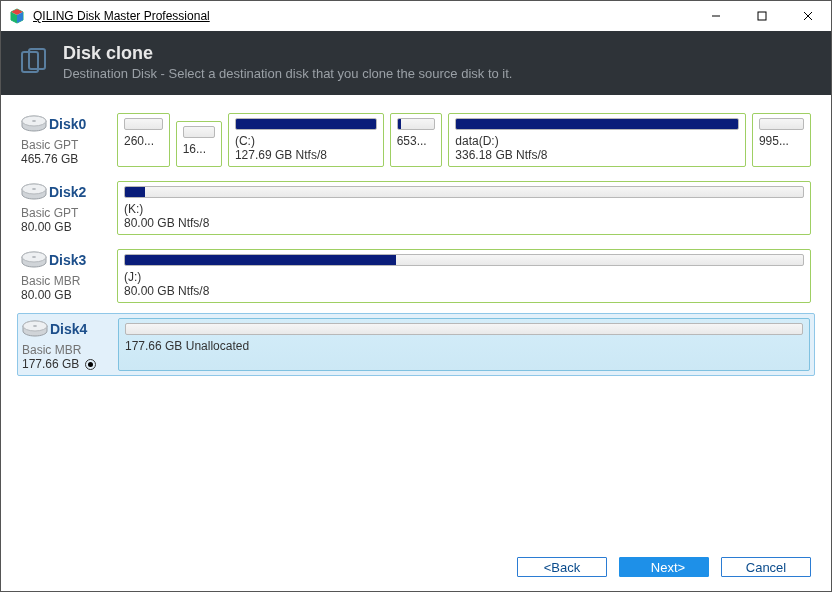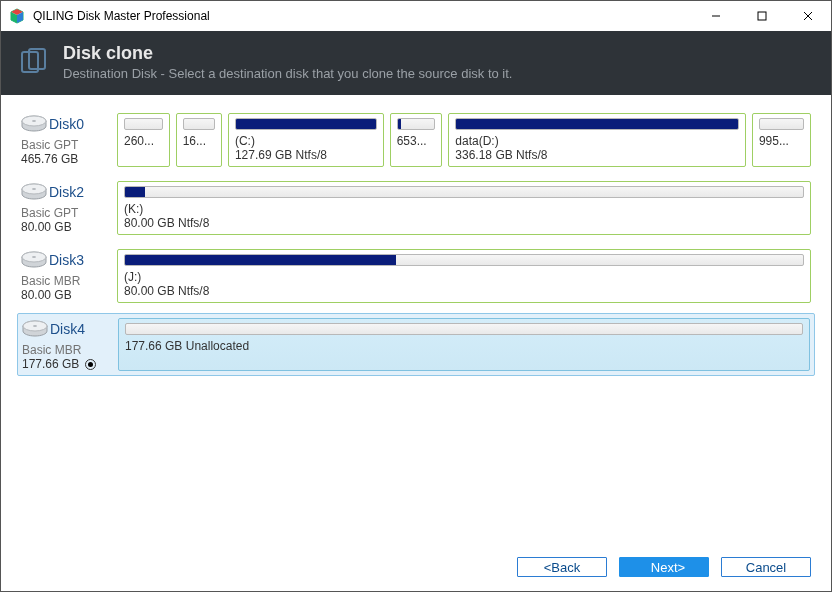--- a/index.html
+++ b/index.html
@@ -2,40 +2,40 @@
 <html><head>
 <meta charset="utf-8">
 <style>
   * { box-sizing: border-box; margin: 0; padding: 0; font-family: "Segoe UI", Arial, sans-serif; }
   html, body { width: 832px; height: 592px; background: #fff; }
   .window { width: 832px; height: 592px; border: 1px solid #555; display: flex; flex-direction: column; }
 
   
   .titlebar { height: 30px; display: flex; align-items: center; padding: 0 0 0 8px; background: #fff; }
   .titlebar .logo { width: 16px; height: 16px; margin-right: 8px; }
-  .titlebar .title { font-size: 12px; color: #000; flex: 1; }
+  .titlebar .title { font-size: 12px; color: #000; flex: 1; text-decoration: underline; }
   .titlebar .controls { display: flex; }
   .titlebar .ctrl { width: 46px; height: 30px; display: flex; align-items: center; justify-content: center; }
   .titlebar .ctrl svg { width: 10px; height: 10px; }
 
   
   .header { background: #2e3338; color: #fff; padding: 12px 18px 14px 18px; display: flex; align-items: center; }
   .header-icon { width: 30px; height: 30px; margin-right: 14px; display:flex; align-items:center; justify-content:center;}
   .header-text h1 { font-size: 18px; font-weight: 700; color: #e8e8e8; margin-bottom: 2px;}
   .header-text p { font-size: 13px; color: #9aa0a6; }
 
   
   .main { flex: 1; background: #fff; padding: 18px 20px 10px 20px; overflow: hidden; }
   .disk-row { display: flex; margin-bottom: 14px; }
   .disk-row.selected { background: #e2f0fa; border: 1px solid #8fc7e8; border-radius: 2px; padding: 4px; margin: -4px -4px 10px -4px; }
   .disk-row.selected .disk-info { padding-left: 0; }
 
   .disk-info { width: 96px; padding-top: 2px; }
   .disk-info .disk-icon { display: inline-block; vertical-align: top; margin-right: 2px;}
-  .disk-info .disk-name { font-size: 14px; font-weight: 400; color: #1d4f8b; display:inline; }
+  .disk-info .disk-name { font-size: 14px; font-weight: 700; color: #1d4f8b; display:inline; }
   .disk-info .disk-type { font-size: 12px; color: #737373; margin-top: 1px;}
   .disk-info .disk-size { font-size: 12px; color: #333; }
   .disk-info .radio { display:inline-block; width:11px; height:11px; border:1px solid #333; border-radius:50%; vertical-align:middle; margin-left:2px; position:relative;}
   .disk-info .radio.checked::after{content:""; position:absolute; left:2px; top:2px; width:5px; height:5px; background:#000; border-radius:50%;}
 
   .parts { flex: 1; display: flex; gap: 6px; overflow:hidden;}
   .part { border: 1px solid #9fcf63; border-radius: 2px; padding: 4px 6px; min-width: 36px; display:flex; flex-direction:column;}
   .part.selected-bg { border-color: #7fc1e0; background: linear-gradient(#d4edf9,#cce8f5);}
   .part .bar { height: 12px; border: 1px solid #b8b8b8; background: linear-gradient(#f6f6f6,#e9e9e9); border-radius: 2px; position: relative; overflow:hidden;}
   .part .bar .fill { position: absolute; left:0; top:0; bottom:0; background: #0a1d7a; }
@@ -108,21 +108,21 @@
           <div class="disk-size"><span>465.76 GB</span></div>
         </div>
         <div class="parts">
           <div class="part" style="flex: 0.6 1 0%;">
             <div class="bar">
               <div class="fill" style="width: 0%;"></div>
             </div>
             <div class="label1"></div>
             <div class="label2">260...</div>
           </div>
-          <div class="part" style="flex: 0.5 1 0%;">
+          <div class="part" style="flex: 0.5 1 0%; margin-top: 8px;">
             <div class="bar">
               <div class="fill" style="width: 0%;"></div>
             </div>
             <div class="label1"></div>
             <div class="label2">16...</div>
           </div>
           <div class="part" style="flex: 2.2 1 0%;">
             <div class="bar">
               <div class="fill" style="width: 100%;"></div>
             </div>

